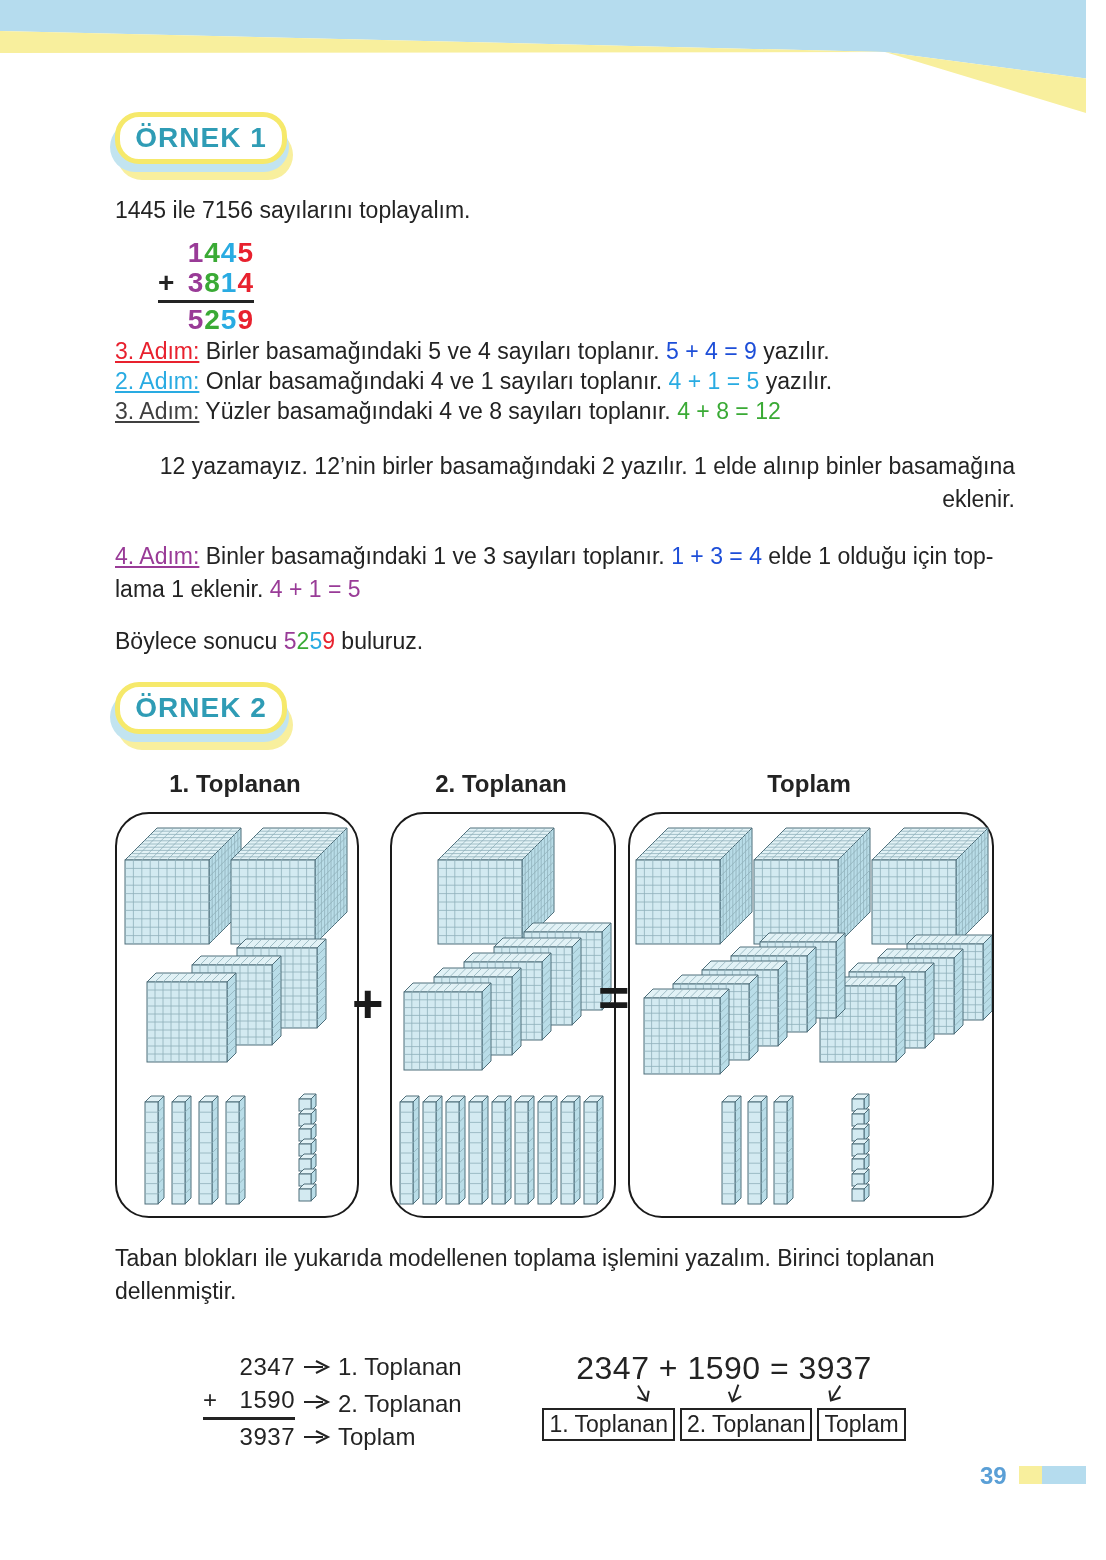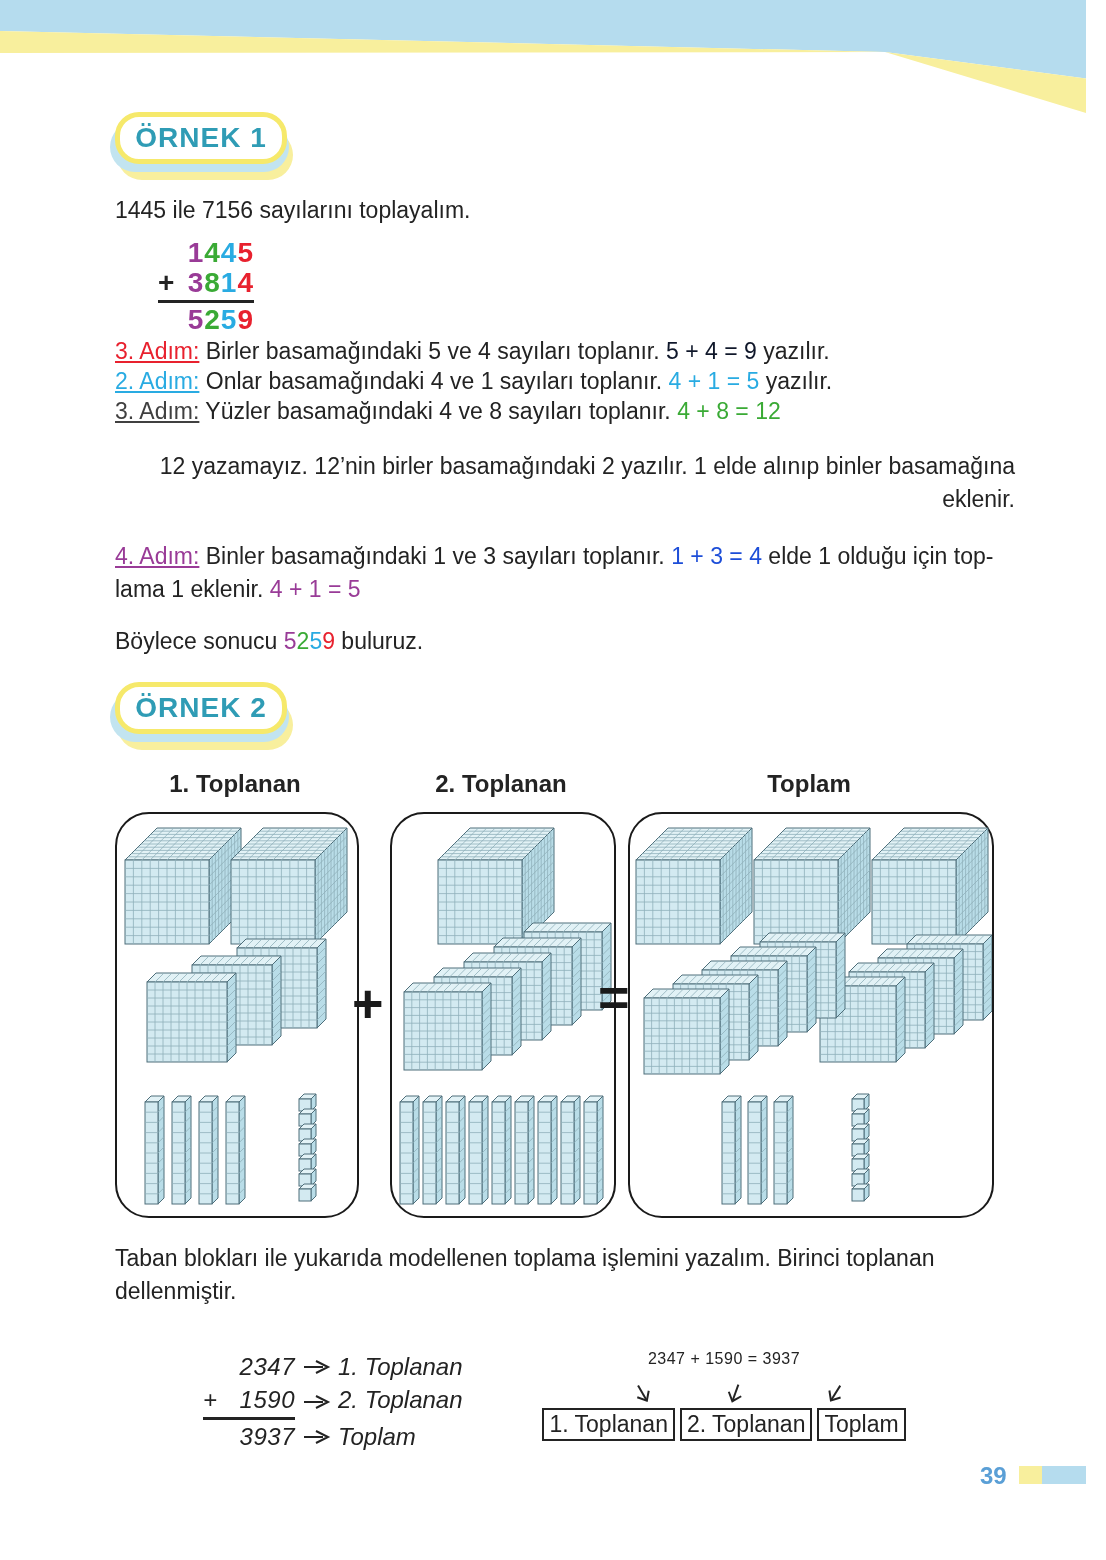--- a/index.html
+++ b/index.html
@@ -22,28 +22,28 @@
   .s1row.rule{border-bottom:3px solid #232323;padding-bottom:2px;}
   .s1row .plus{margin-right:auto;letter-spacing:0;}
   .s1row.res{padding-top:2px;}
   .steps{position:absolute;left:115px;top:336px;width:920px;font-size:23px;line-height:30px;}
   .block-label{position:absolute;top:770px;text-align:center;font-size:24px;font-weight:bold;color:#232323;}
   .blockbox{position:absolute;top:812px;height:402px;border:2px solid #1a1a1a;border-radius:34px;background:#fff;}
   .blockbox svg{position:absolute;left:0;top:0;}
   .op{position:absolute;font-size:54px;font-weight:800;color:#1a1a1a;line-height:54px;}
   
   .addcol{position:absolute;left:203px;top:1350px;font-size:24px;line-height:33px;}
-  .arow{display:flex;align-items:flex-start;font-style:italic;}
+  .arow{display:flex;align-items:flex-end;}
   .acell{display:flex;width:92px;justify-content:flex-end;align-items:baseline;letter-spacing:0.5px;}
   .acell .aplus{margin-right:auto;}
   .acell.arule{border-bottom:3px solid #232323;padding-bottom:1px;}
   .arow .albl{margin-left:2px;}
   .arrow-r{margin:0 3px 0 8px;align-self:center;}
   .eqgroup{position:absolute;left:556px;top:1350px;width:336px;}
-  .eqline{text-align:center;font-size:16px;letter-spacing:0.5px;}
+  .eqline{text-align:center;font-size:32px;letter-spacing:0.5px;}
   .dar{position:absolute;top:32px;}
   .eqboxes{position:absolute;top:58px;left:0;right:0;display:flex;justify-content:center;gap:5px;}
   .ebox{border:2px solid #232323;padding:1px 5px;font-size:23px;white-space:nowrap;}
   .pagenum{position:absolute;left:980px;top:1462px;font-size:24px;font-weight:bold;color:#5a9fd6;}
   .footbar{position:absolute;right:0;top:1466px;height:18px;display:flex;}
   .footbar .fy{width:23px;background:#f8ef9d;}
   .footbar .fb{width:44px;background:#b5dcee;}
 </style>
 </head>
 <body>
@@ -83,21 +83,21 @@
         <span style="color: rgb(58, 170, 53);">2</span>
         <span style="color: rgb(41, 171, 226);">5</span>
         <span style="color: rgb(232, 33, 46);">9</span>
     </div>
   </div>
 
   <div class="steps">
     <div>
       <span class="u" style="color: rgb(232, 33, 46);">3. Adım:</span>
       <span>Birler basamağındaki 5 ve 4 sayıları toplanır.</span>
-      <span style="color: #0f172a;">5 + 4 = 9</span>
+      <span style="color: #1d4ed8;">5 + 4 = 9</span>
       <span>yazılır.</span>
     </div>
     <div>
       <span class="u" style="color: rgb(41, 171, 226);">2. Adım:</span>
       <span>Onlar basamağındaki 4 ve 1 sayıları toplanır.</span>
       <span style="color: rgb(41, 171, 226);">4 + 1 = 5</span>
       <span>yazılır.</span>
     </div>
     <div>
       <span class="u" style="color: #404040; text-decoration: underline;">3. Adım:</span>

